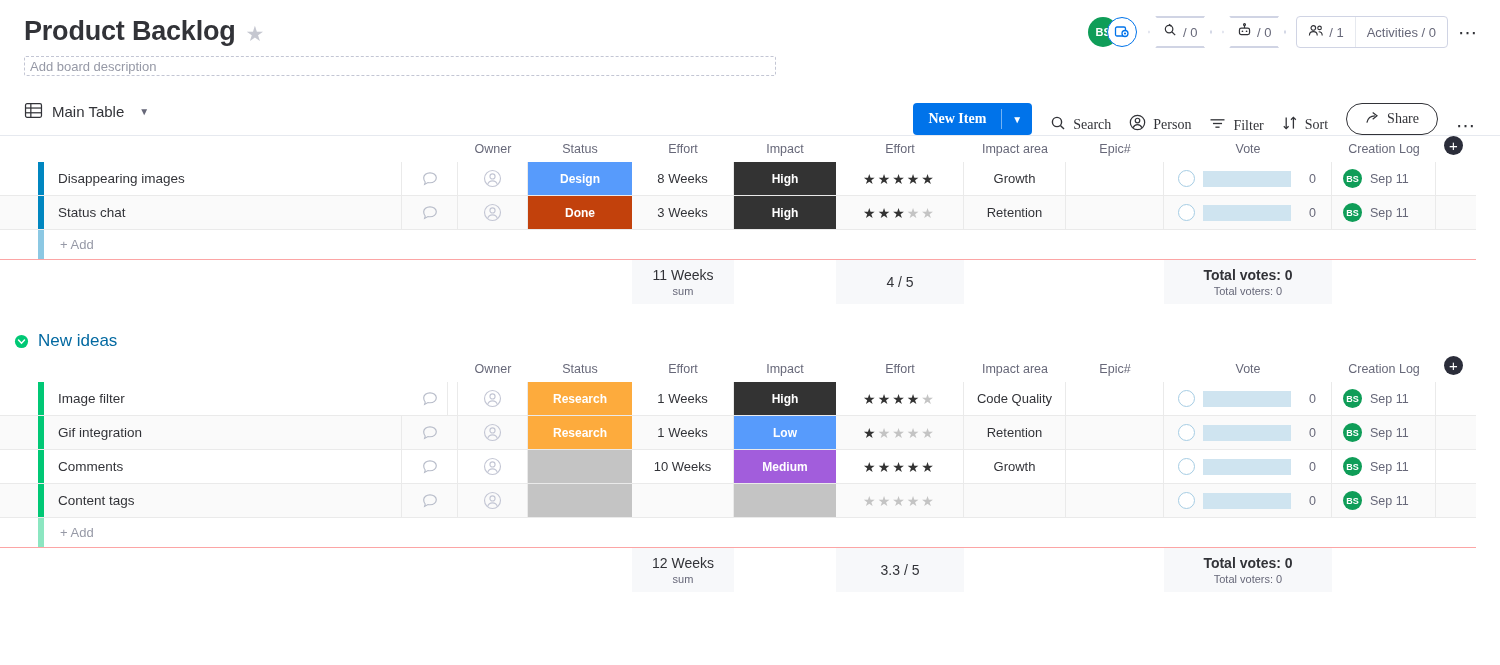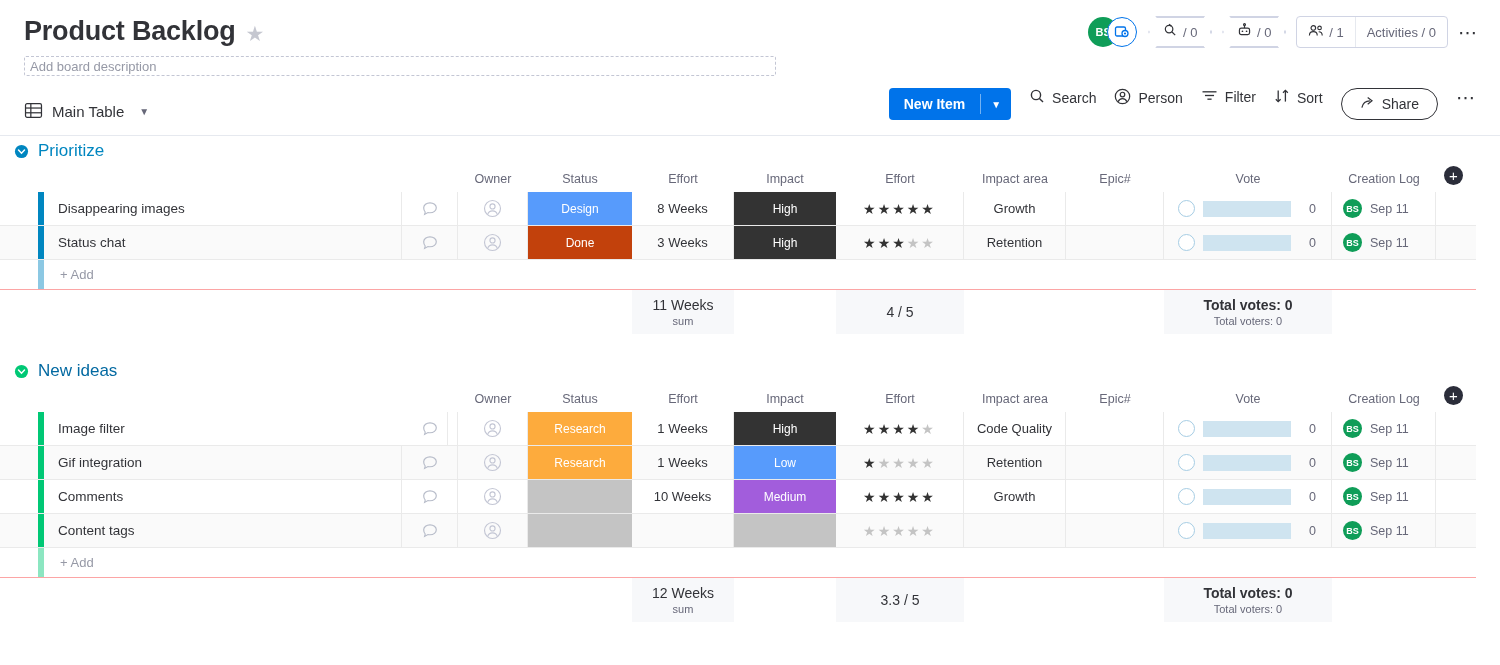--- a/index.html
+++ b/index.html
@@ -75,21 +75,21 @@
   
   .toolbar {
     position: relative; height: 48px; margin-top: 12px;
     padding: 0 24px; display: flex; align-items: center;
     border-bottom: 1px solid #e6e9ef;
   }
   .view-tab { display: flex; align-items: center; gap: 9px; font-size: 15px; color: #323338; }
   .chev { font-size: 10px; color: #676879; margin-left: 6px; }
   .toolbar-right {
     position: absolute; right: 24px; top: 0; height: 100%;
-    display: flex; align-items: flex-start; gap: 18px;
+    display: flex; align-items: flex-end; gap: 18px; font-family: Liberation Serif, serif;
   }
   .new-item-btn {
     display: flex; align-items: center; height: 32px;
     background: #0073ea; border-radius: 4px; overflow: hidden; cursor: pointer;
   }
   .new-item-btn .lbl {
     color: #fff; font-size: 14px; font-weight: bold;
     padding: 0 15px; line-height: 32px;
   }
   .new-item-btn .sep { width: 1px; height: 20px; background: rgba(255,255,255,.45); }
@@ -141,21 +141,21 @@
     position: absolute; top: 0; height: 100%;
     display: flex; align-items: center; justify-content: center;
     font-size: 13px; color: #323338;
     border-right: 1px solid #eaeaea;
   }
   .cell.name {
     justify-content: flex-start; padding-left: 14px;
     font-size: 13.5px;
   }
   .color-cell {
-    color: #fff; font-size: 12px; font-weight: normal;
+    color: #fff; font-size: 12px; font-weight: bold;
     border-right: none;
   }
   .stars { letter-spacing: 2px; font-size: 14px; color: #c4c4c4; line-height: 1; }
   .stars .on { color: #333333; }
   .vote-cell { justify-content: flex-start; padding-left: 14px; gap: 8px; }
   .vote-circle {
     width: 17px; height: 17px; border-radius: 50%;
     border: 1.6px solid #a6cde4; background: #fff; flex: 0 0 auto;
   }
   .vote-bar { width: 88px; height: 16px; background: #cfe4f0; flex: 0 0 auto; }
@@ -335,27 +335,20 @@
       </span>
       <span>Share</span>
     </div>
 
     <div class="kebab">⋯</div>
   </div>
 </div>
 
 <div class="board-body" id="board-body">
     <div class="group">
-      <div class="group-title-row">
-        <span class="grp-arrow"><svg width="15" height="15" viewBox="0 0 16 16">
-            <circle cx="8" cy="8" r="7" fill="#0086c0"></circle>
-            <path d="M4.8 6.4 8 9.8l3.2-3.4" fill="none" stroke="#fff" stroke-width="1.6" stroke-linecap="round"></path>
-          </svg></span>
-        <span class="grp-name" style="color:#0086c0">Prioritize</span>
-      </div>
       <div class="grid">
         <div class="hdr-row">
           <div class="hdr-cell" style="left: 458px; width: 70px;">Owner</div>
           <div class="hdr-cell" style="left: 528px; width: 104px;">Status</div>
           <div class="hdr-cell" style="left: 632px; width: 102px;">Effort</div>
           <div class="hdr-cell" style="left: 734px; width: 102px;">Impact</div>
           <div class="hdr-cell" style="left: 836px; width: 128px;">Effort</div>
           <div class="hdr-cell" style="left: 964px; width: 102px;">Impact area</div>
           <div class="hdr-cell" style="left: 1066px; width: 98px;">Epic#</div>
           <div class="hdr-cell" style="left: 1164px; width: 168px;">Vote</div>

